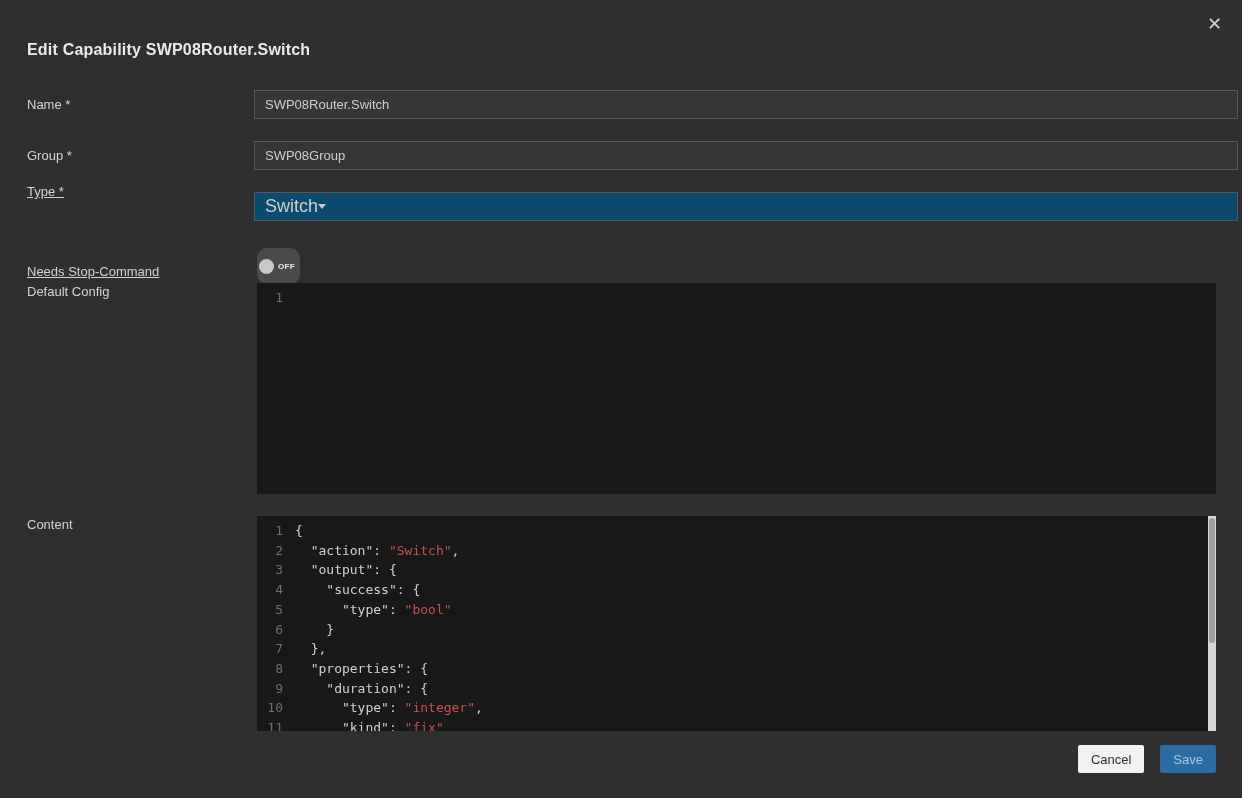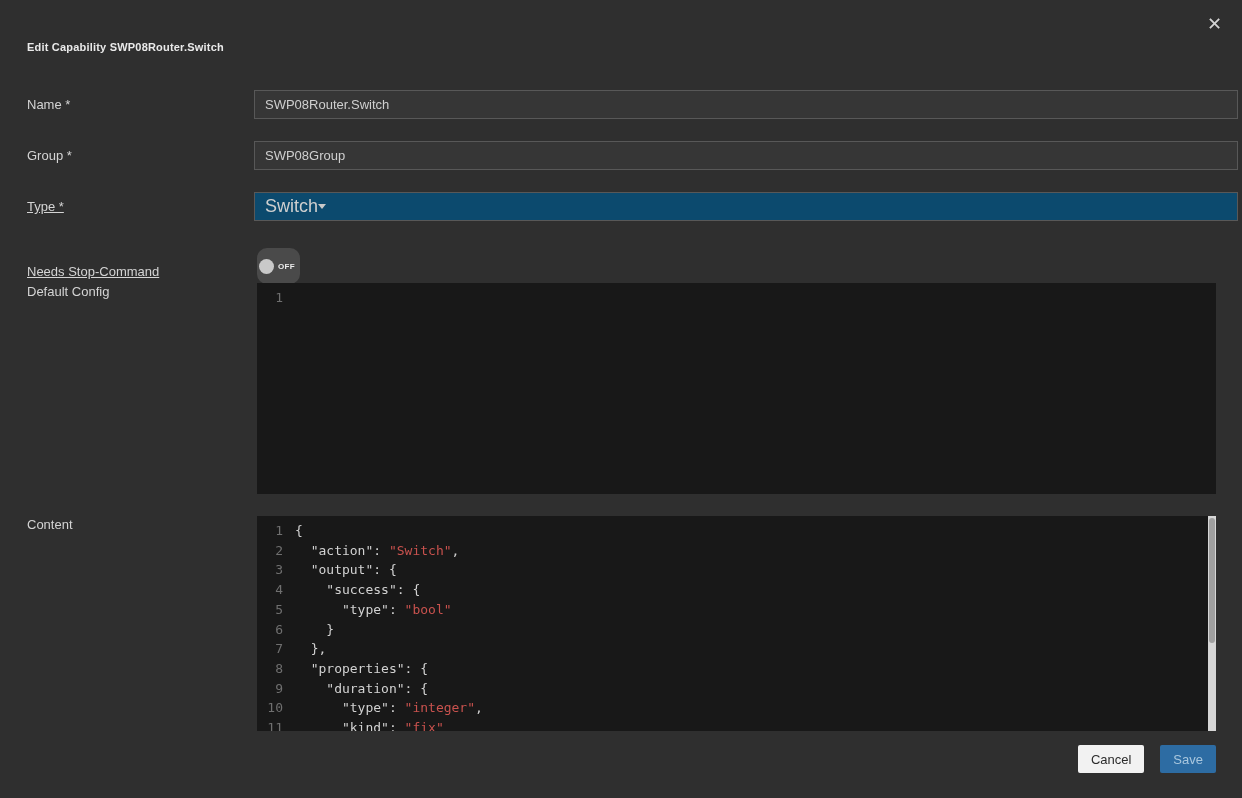--- a/index.html
+++ b/index.html
@@ -1,19 +1,19 @@
 <!DOCTYPE html>
 <html><head>
 <meta charset="utf-8">
 <style>
   html,body{margin:0;padding:0;background:#262626;}
   .screen{position:relative;width:1242px;height:798px;background:#2f2f2f;
           font-family:"Liberation Sans",sans-serif;color:#d8d8d8;overflow:hidden;}
 
-  .title{position:absolute;left:27px;top:41px;font-size:11px;font-weight:bold;color:#eaeaea;letter-spacing:.2px;}
+  .title{position:absolute;left:27px;top:41px;font-size:16px;font-weight:bold;color:#eaeaea;letter-spacing:.2px;}
   .close{position:absolute;right:16px;top:11px;font-size:18px;color:#d2d2d2;cursor:pointer;
          background:none;border:none;line-height:1;padding:4px;font-family:"Liberation Sans",sans-serif;}
 
   .lbl{position:absolute;left:27px;font-size:13px;line-height:29px;color:#d4d4d4;}
   .field{position:absolute;left:254px;width:984px;box-sizing:border-box;}
 
   input.text{height:29px;background:#363636;border:1px solid #585858;color:#cfcfcf;
              font-size:13px;padding:0 10px;font-family:"Liberation Sans",sans-serif;outline:none;width:100%;box-sizing:border-box;}
   .select{height:29px;background:#0c4a6e;border:1px solid #585858;color:#cfcfcf;font-size:18px;
           padding:0 10px;display:flex;justify-content:flex-start;align-items:center;cursor:pointer;box-sizing:border-box;}
@@ -52,21 +52,21 @@
   <div class="lbl" style="top:90px;">Name *</div>
   <div class="field" style="top:90px;">
     <input class="text" type="text" value="SWP08Router.Switch" style="">
   </div>
 
   <div class="lbl" style="top:141px;">Group *</div>
   <div class="field" style="top:141px;">
     <input class="text" type="text" value="SWP08Group" style="">
   </div>
 
-  <div class="lbl" style="top:192px;text-decoration:underline;">Type *</div>
+  <div class="lbl" style="top:177px;text-decoration:underline;">Type *</div>
   <div class="field" style="top:192px;">
     <div class="select">
       <span>Switch</span>
       <span class="caret"></span>
     </div>
   </div>
 
   <div class="lbl" style="top:257px;text-decoration:underline;">Needs Stop-Command</div>
   <div class="toggle">
     <span class="knob"></span>

